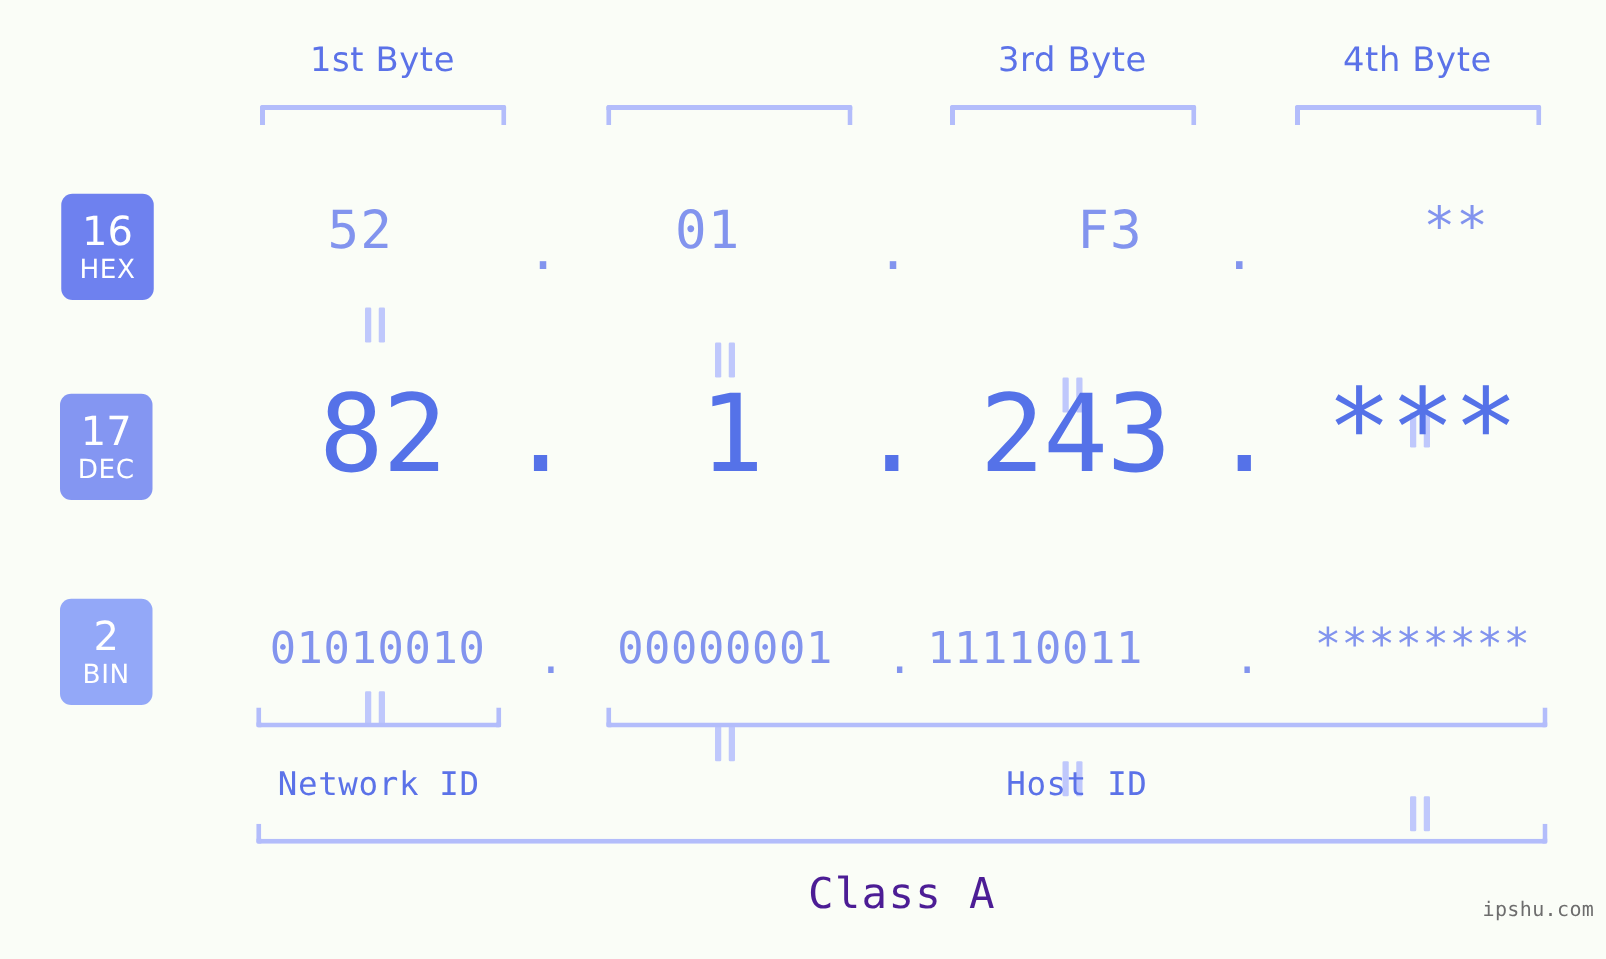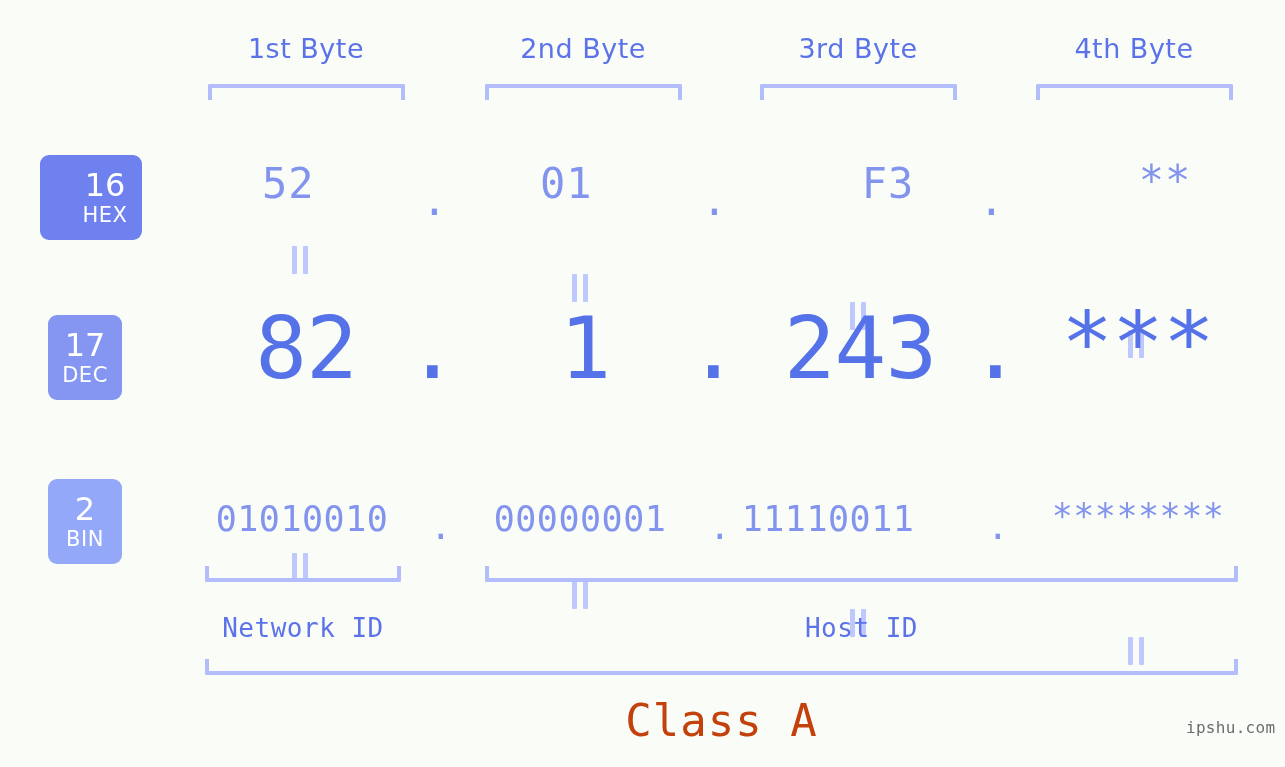--- a/index.html
+++ b/index.html
@@ -118,51 +118,50 @@
 
   
   .id-label {
     font-size: 26px;
     color: #5b72e8;
     text-align: center;
     white-space: nowrap;
     letter-spacing: 0.5px;
   }
   .class-label {
-    font-size: 44px;
-    color: #c2410c;
+    font-size: 34px;
+    color: #4c1d95;
     text-align: center;
     white-space: nowrap;
     letter-spacing: 1px;
   }
 
   
   .watermark {
     font-size: 16px;
     color: #6d6d6d;
     letter-spacing: 0.3px;
     white-space: nowrap;
   }
 </style>
 </head>
 <body>
 
 <div class="stage">
 
   <div class="abs byte-label" style="left:208px; top:33px; width:196px;">1st Byte</div>
-  <div class="abs byte-label" style="left:485px; top:33px; width:196px;">2nd Byte</div>
   <div class="abs byte-label" style="left:760px; top:33px; width:196px;">3rd Byte</div>
   <div class="abs byte-label" style="left:1036px; top:33px; width:196px;">4th Byte</div>
 
   <div class="abs bracket-top" style="left:208px; top:84px; width:197px;"></div>
   <div class="abs bracket-top" style="left:485px; top:84px; width:197px;"></div>
   <div class="abs bracket-top" style="left:760px; top:84px; width:197px;"></div>
   <div class="abs bracket-top" style="left:1036px; top:84px; width:197px;"></div>
 
-  <div class="abs badge" style="left:40px; top:155px; background:#6e81ef;padding-left:28px;">
+  <div class="abs badge" style="left:49px; top:155px; background:#6e81ef;">
     <span class="num">16</span>
     <span class="abbr">HEX</span>
   </div>
   <div class="abs badge" style="left:48px; top:315px; background:#8496f2;">
     <span class="num">17</span>
     <span class="abbr">DEC</span>
   </div>
   <div class="abs badge" style="left:48px; top:479px; background:#93a8f8;">
     <span class="num">2</span>
     <span class="abbr">BIN</span>

